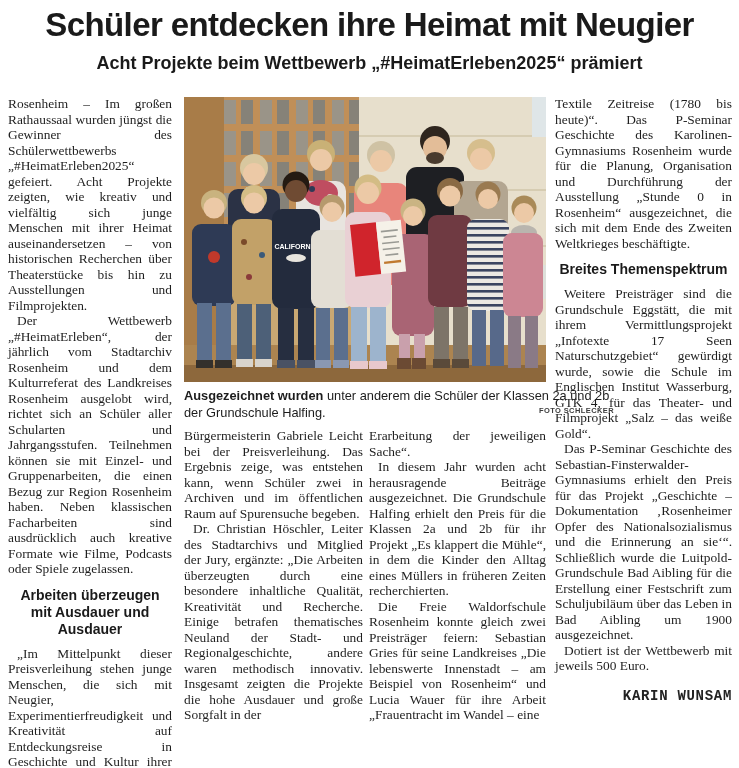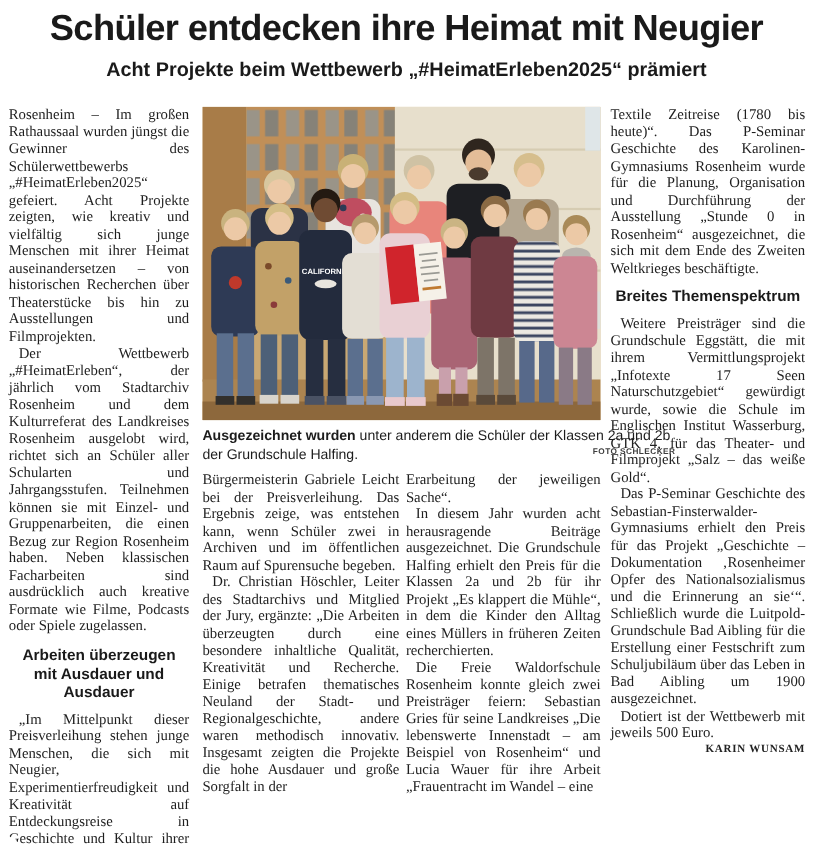--- a/index.html
+++ b/index.html
@@ -1,18 +1,18 @@
 <!DOCTYPE html>
 <html lang="de"><head>
 <meta charset="utf-8">
 <style>
   html,body { margin:0; padding:0; background:#ffffff; }
   .page {
     position:relative; width:739px; height:768px; background:#ffffff;
-    font-family:"Liberation Serif", serif; color:#1e1e1e; overflow:hidden;border-radius:28px;
+    font-family:"Liberation Serif", serif; color:#1e1e1e; overflow:hidden;
   }
   .headline {
     position:absolute; top:6px; left:0; width:739px; margin:0;
     text-align:center; font-family:"Liberation Sans", sans-serif;
     font-weight:bold; font-size:33px; letter-spacing:-0.6px; color:#1a1a1a;
   }
   .subheadline {
     position:absolute; top:53px; left:0; width:739px; margin:0;
     text-align:center; font-family:"Liberation Sans", sans-serif;
     font-weight:bold; font-size:18px; color:#1a1a1a;
@@ -37,23 +37,23 @@
     font-family:"Liberation Sans", sans-serif; font-size:12.8px;
     line-height:16.5px; color:#1c1c1c;
   }
   .caption .cap-lead { font-weight:bold; }
   .credit {
     position:absolute; right:0; bottom:2px;
     font-family:"Liberation Sans", sans-serif; font-weight:bold;
     font-size:7.5px; letter-spacing:0.4px; color:#3d3d3d;
   }
   .byline {
-    margin-top:0; text-align:right;
-    font-family:Liberation Serif, serif; font-weight:bold;
-    font-size:10px; letter-spacing:0.7px; color:#222222;
+    margin-top:15px; text-align:right;
+    font-family:Liberation Mono, monospace; font-weight:bold;
+    font-size:14px; letter-spacing:0.7px; color:#222222;
   }
 </style>
 </head>
 <body>
 
 <div class="page">
 
   <h1 class="headline">Schüler entdecken ihre Heimat mit Neugier</h1>
   <h2 class="subheadline">Acht Projekte beim Wettbewerb „#HeimatErleben2025“ prämiert</h2>
 

